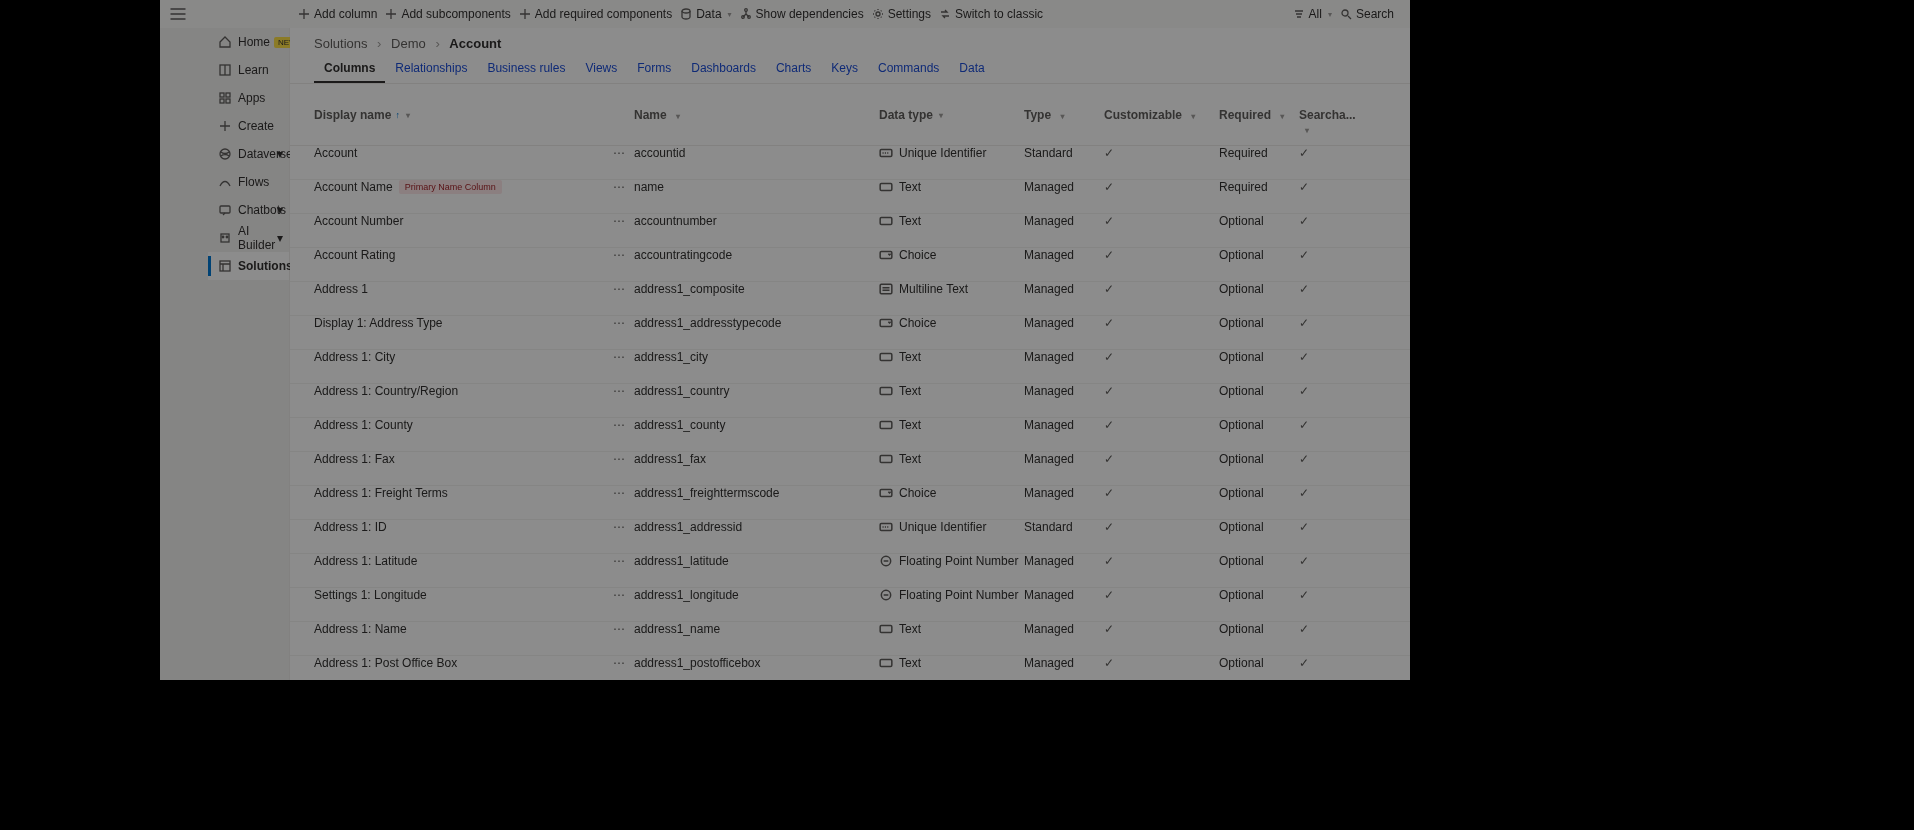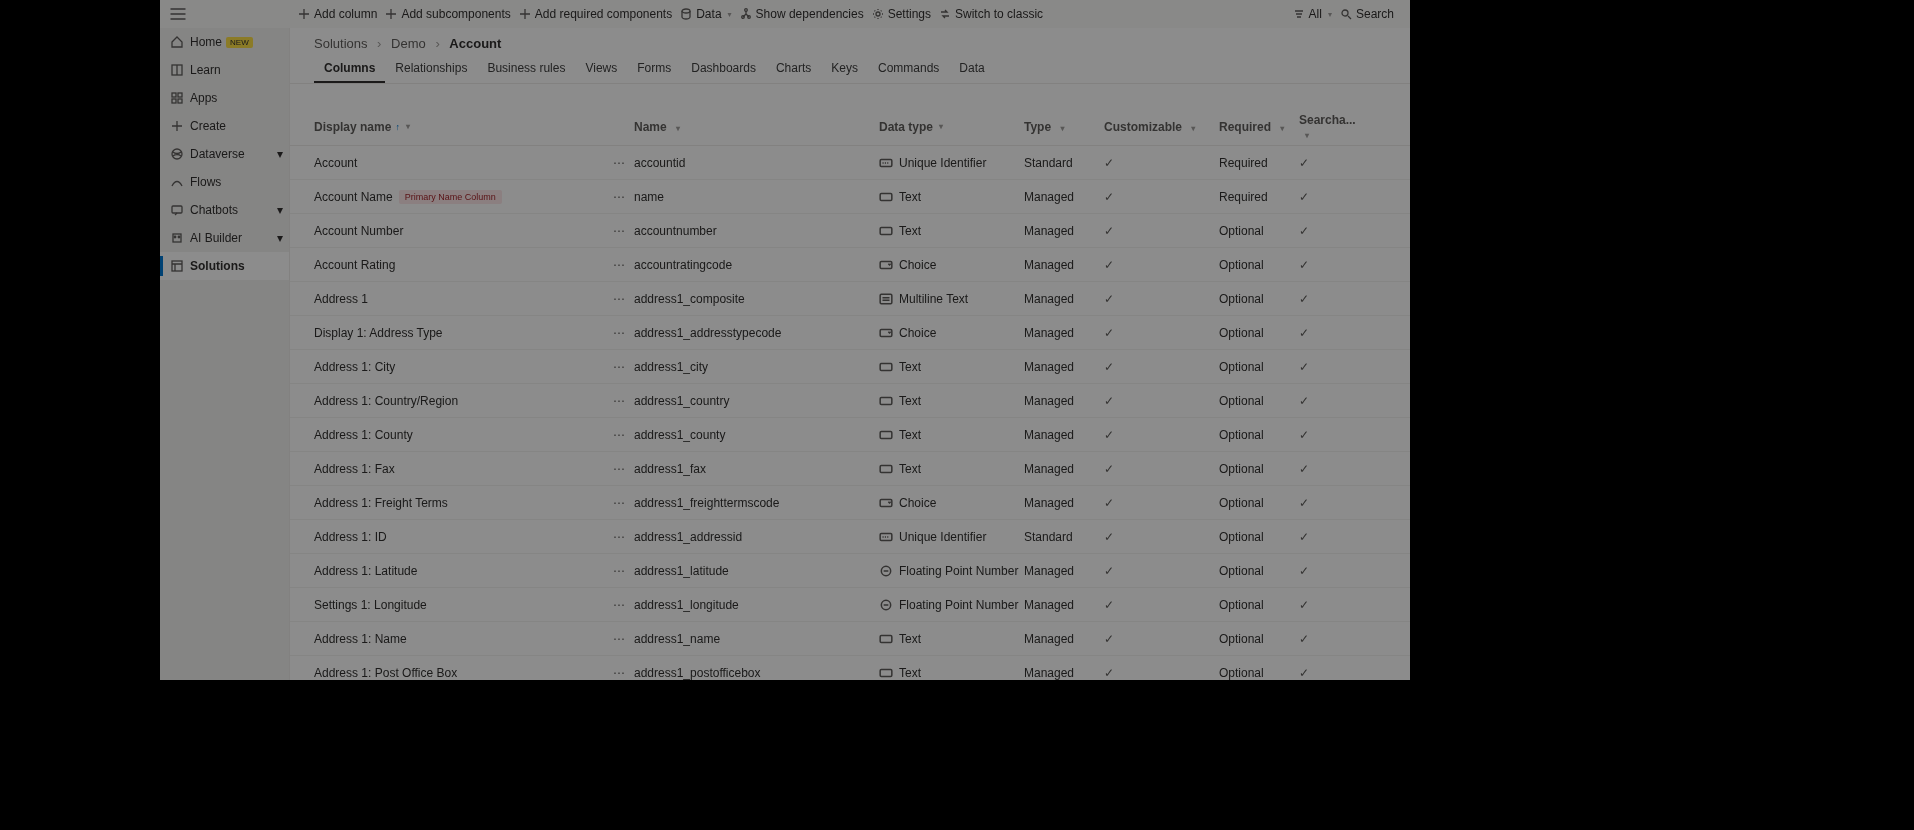--- a/index.html
+++ b/index.html
@@ -9,39 +9,39 @@
 
 
 .cmdbar { position:absolute; left:130px; top:0; right:0; height:28px; display:flex; align-items:center; padding:0 8px; font-size:12px; color:#323130; }
 .cmdbar .cmd { display:flex; align-items:center; margin-right:8px; cursor:pointer; }
 .cmdbar .cmd svg { margin-right:4px; }
 .cmdbar .spacer { flex:1; }
 .hamburger { position:absolute; left:8px; top:4px; width:20px; height:20px; cursor:pointer; display:flex; align-items:center; justify-content:center; }
 
 
 .sidebar { position:absolute; left:0; top:28px; width:130px; bottom:0; background:#f3f2f1; border-right:1px solid #edebe9; font-size:12px; }
-.sidebar .nav { display:flex; align-items:center; height:28px; padding:0 10px; cursor:pointer; color:#323130; position:relative; }
+.sidebar .nav { display:flex; align-items:center; height:28px; padding:0 10px; cursor:pointer; color:#323130; position:relative;margin-left:48px; }
 .sidebar .nav svg, .sidebar .nav .ic { width:14px; height:14px; margin-right:6px; flex-shrink:0; }
 .sidebar .nav.active { background:#fff; font-weight:600; }
 .sidebar .nav.active:before { content:""; position:absolute; left:0; top:4px; bottom:4px; width:3px; background:#0078d4; }
 .sidebar .nav .chev { position:absolute; right:6px; }
 .badge { background:#fde047; color:#323130; font-size:8px; padding:1px 4px; border-radius:2px; margin-left:4px; }
 
 
 .main { position:absolute; left:130px; top:28px; right:0; bottom:0; background:#fff; overflow:hidden; }
 .breadcrumb { padding:8px 24px 4px; font-size:13px; color:#605e5c; }
 .breadcrumb .sep { margin:0 6px; color:#a19f9d; }
 .breadcrumb .current { color:#323130; font-weight:600; }
 .tabs { display:flex; padding:0 24px; border-bottom:1px solid #edebe9; font-size:12px; }
-.tabs .tab { padding:6px 10px; cursor:pointer; color:#404040; border-bottom:2px solid transparent; }
+.tabs .tab { padding:6px 10px; cursor:pointer; color:#1d4ed8; border-bottom:2px solid transparent; }
 .tabs .tab.active { color:#323130; border-bottom-color:#323130; font-weight:600; }
 
 
 .grid { position:absolute; left:0; right:0; top:80px; bottom:0; overflow-y:auto; font-size:12px; }
-.ghead, .grow { display:flex; align-items:center; padding:0 24px; height:34px; }
+.ghead, .grow { display:flex; align-items:flex-start; padding:0 24px; height:34px; }
 .ghead { height:38px; color:#605e5c; font-weight:600; border-bottom:1px solid #edebe9; position:sticky; top:0; background:#fff; }
 .grow { border-bottom:1px solid #f3f2f1; }
 .col-disp { flex:0 0 290px; display:flex; align-items:center; }
 .col-more { flex:0 0 30px; color:#605e5c; cursor:pointer; text-align:center; }
 .col-name { flex:0 0 245px; }
 .col-type { flex:0 0 145px; display:flex; align-items:center; }
 .col-typecat { flex:0 0 80px; }
 .col-cust { flex:0 0 115px; }
 .col-req { flex:0 0 80px; }
 .col-search { flex:0 0 50px; }

